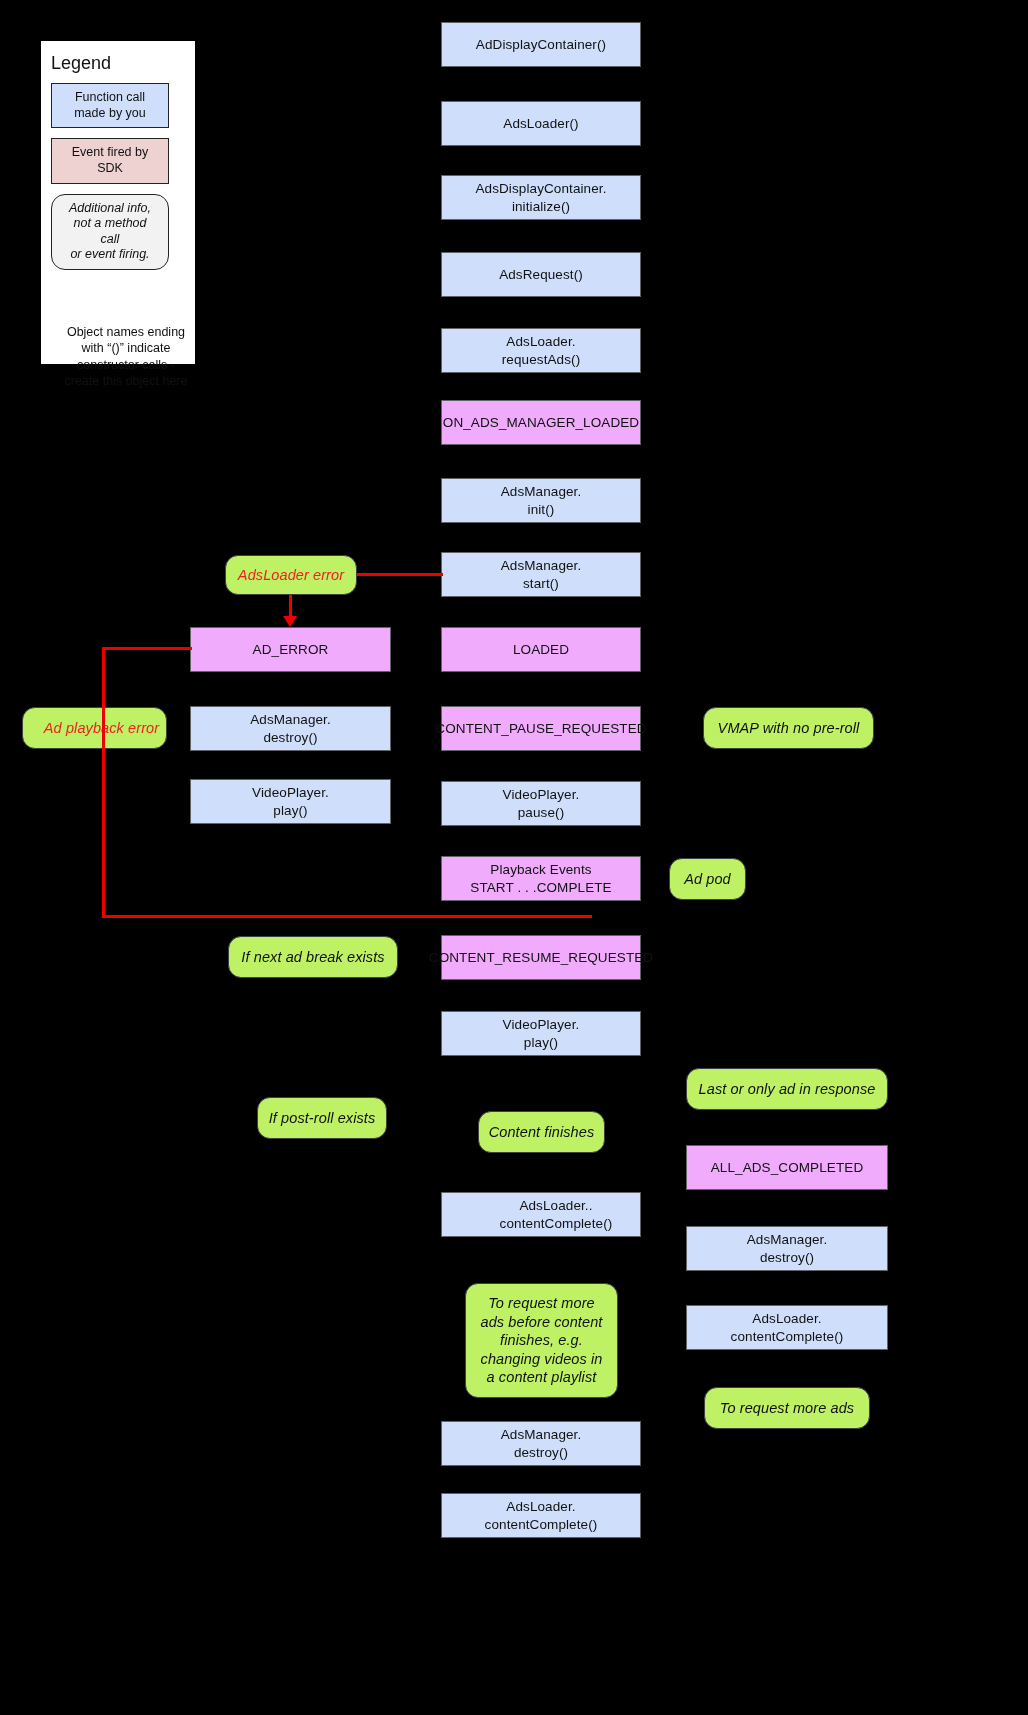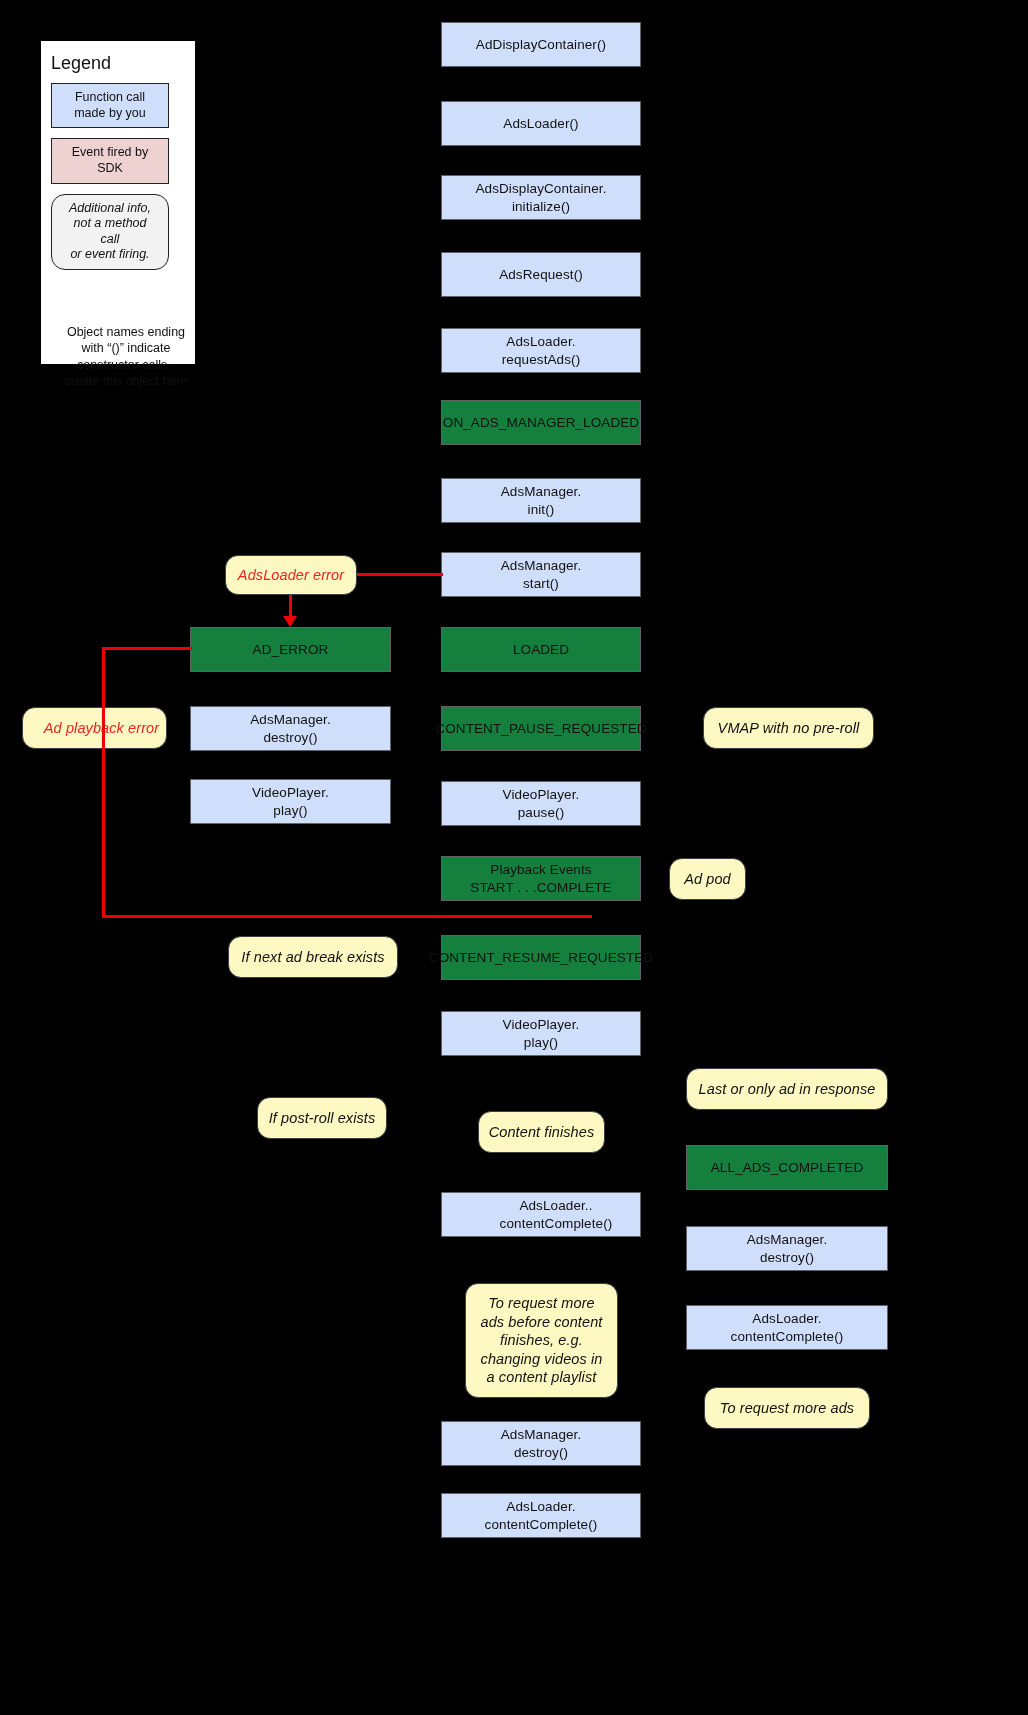--- a/index.html
+++ b/index.html
@@ -28,25 +28,25 @@
     font-size: 13.5px;
     letter-spacing: 0.1px;
     padding: 4px 6px;
     white-space: pre-line;
   }
   .node.fn {
     background: #cfdffb;
     border: 1px solid #5f6368;
   }
   .node.evt {
-    background: #15803d;
+    background: #f0abfc;
     border: 1px solid #5f6368;
   }
   .node.info {
-    background: #fef9c3;
+    background: #bef264;
     border: 1px solid #3c4043;
     border-radius: 13px;
     font-style: italic;
     font-size: 14.5px;
   }
   .node.info.err {
     color: #ee2222;
   }
 
   

